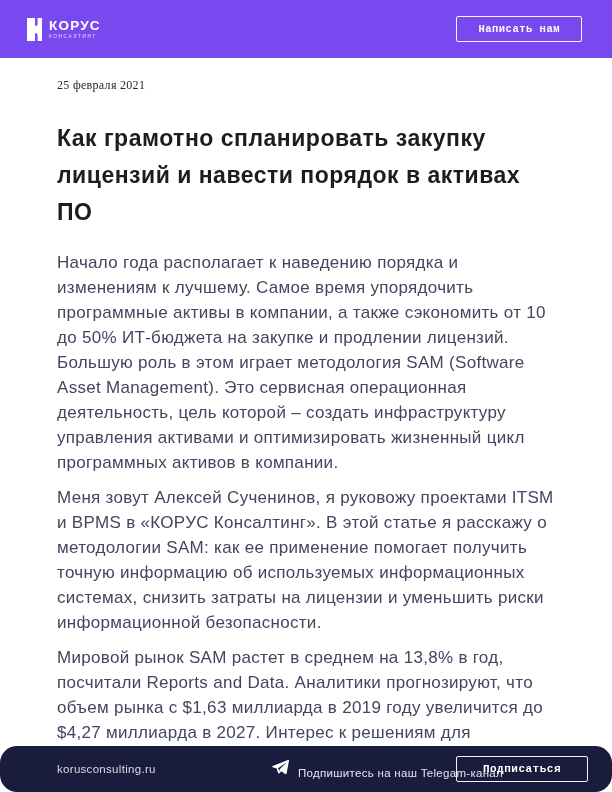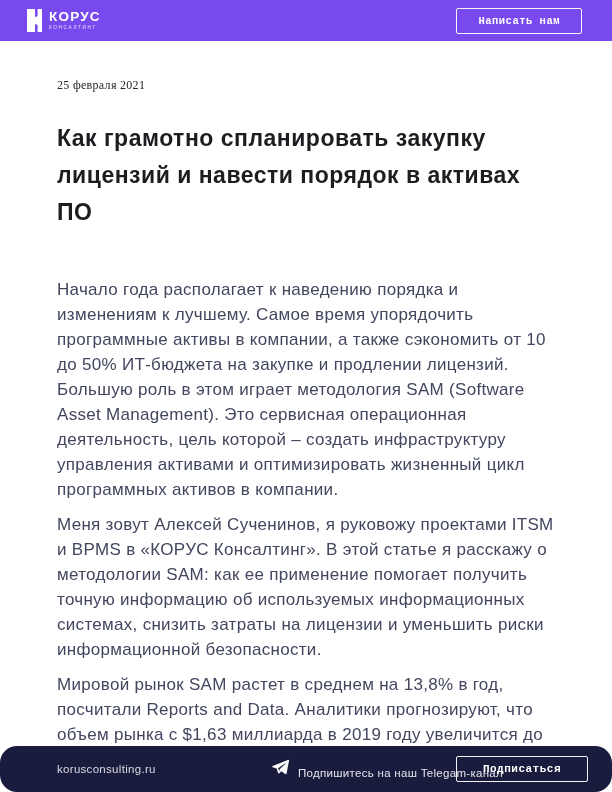--- a/index.html
+++ b/index.html
@@ -12,21 +12,21 @@
     height: 792px;
     margin: 0 auto;
     background: #ffffff;
     overflow: hidden;
   }
 
   
   .header {
     position: absolute;
     top: 0; left: 0; right: 0;
-    height: 41px;
+    height: 58px;
     background: #7849ee;
     display: flex;
     align-items: center;
     justify-content: space-between;
     padding: 0 30px 0 27px;
   }
   .logo { display: flex; align-items: center; gap: 7px; cursor: pointer; }
   .logo-mark { display: block; }
   .logo-text { display: flex; flex-direction: column; line-height: 1; }
   .logo-title {
@@ -67,21 +67,21 @@
     letter-spacing: 0.3px;
     margin-bottom: 27px;
     font-family: Liberation Serif, serif;
   }
   .article-title {
     font-size: 23px;
     line-height: 37px;
     font-weight: 700;
     color: #1d1d21;
     letter-spacing: 0.5px;
-    margin-bottom: 46px;
+    margin-bottom: 19px;
   }
   .article-paragraph {
     font-size: 17px;
     line-height: 25px;
     color: #42465e;
     letter-spacing: 0.3px;
     margin-bottom: 10px;
   }
 
   

